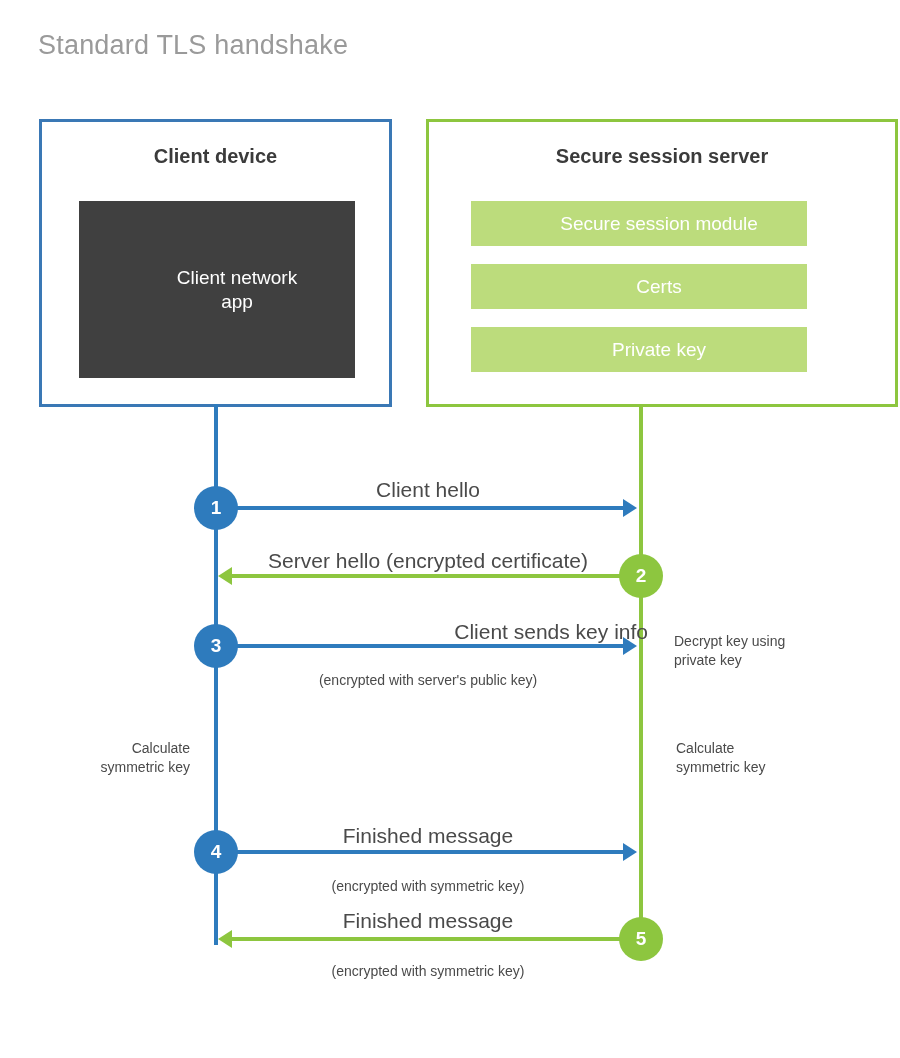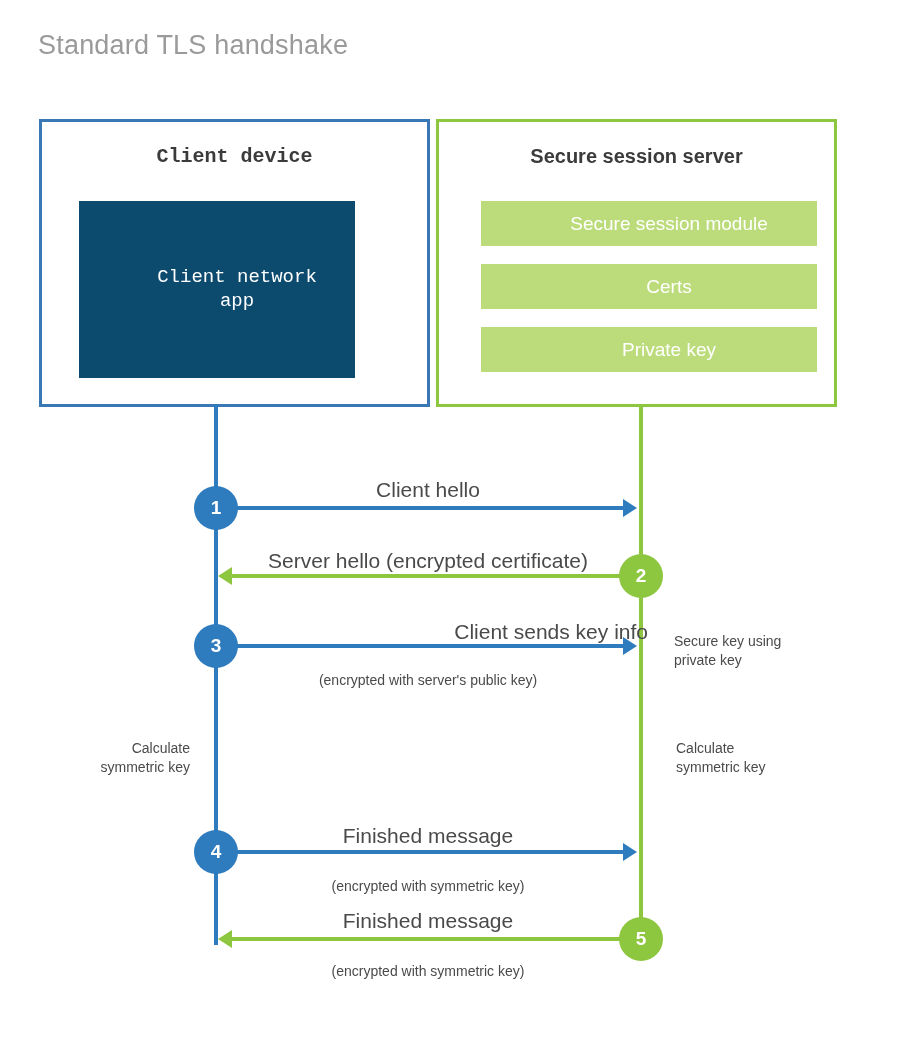--- a/index.html
+++ b/index.html
@@ -34,29 +34,28 @@
 
   
   .endpoint-box {
     position: absolute;
     background: #ffffff;
     box-sizing: border-box;
   }
   #client-box {
     left: 39px;
     top: 119px;
-    width: 391px;
+    width: 353px;
     height: 288px;
     border: 3px solid #3a78b5;
-    font-family: Liberation Mono, monospace;
   }
   #server-box {
-    left: 436px;
+    left: 426px;
     top: 119px;
-    width: 401px;
+    width: 472px;
     height: 288px;
     border: 3px solid #8dc63f;
   }
   .endpoint-title {
     position: absolute;
     left: 0;
     right: 0;
     top: 23px;
     text-align: center;
     font-size: 20px;
@@ -76,21 +75,21 @@
     text-align: center;
     line-height: 1.25;
     box-sizing: border-box;
     padding-left: 40px;
   }
   #client-app-block {
     left: 37px;
     top: 79px;
     width: 276px;
     height: 177px;
-    background: #0c4a6e;
+    background: #404040;
     white-space: pre-line;
   }
   .server-block {
     left: 42px;
     width: 336px;
     height: 45px;
     background: #bcdc7c;
   }
   #server-block-0 { top: 79px; }
   #server-block-1 { top: 142px; }
@@ -239,21 +238,21 @@
   <div class="msg-primary" id="msg-2-primary">Server hello (encrypted certificate)</div>
   <div class="arrow-line server" id="arrow-2-line"></div>
   <div class="arrow-head left server" id="arrow-2-head"></div>
   <div class="step-badge server" id="badge-2">2</div>
 
   <div class="msg-primary" id="msg-3-primary">Client sends key info</div>
   <div class="msg-secondary" id="msg-3-secondary">(encrypted with server's public key)</div>
   <div class="arrow-line client" id="arrow-3-line"></div>
   <div class="arrow-head right client" id="arrow-3-head"></div>
   <div class="step-badge client" id="badge-3">3</div>
-  <div class="side-note" id="note-decrypt">Secure key using
+  <div class="side-note" id="note-decrypt">Decrypt key using
 private key</div>
 
   <div class="side-note" id="note-calc-client">Calculate
 symmetric key</div>
   <div class="side-note" id="note-calc-server">Calculate
 symmetric key</div>
 
   <div class="msg-primary" id="msg-4-primary">Finished message</div>
   <div class="msg-secondary" id="msg-4-secondary">(encrypted with symmetric key)</div>
   <div class="arrow-line client" id="arrow-4-line"></div>

